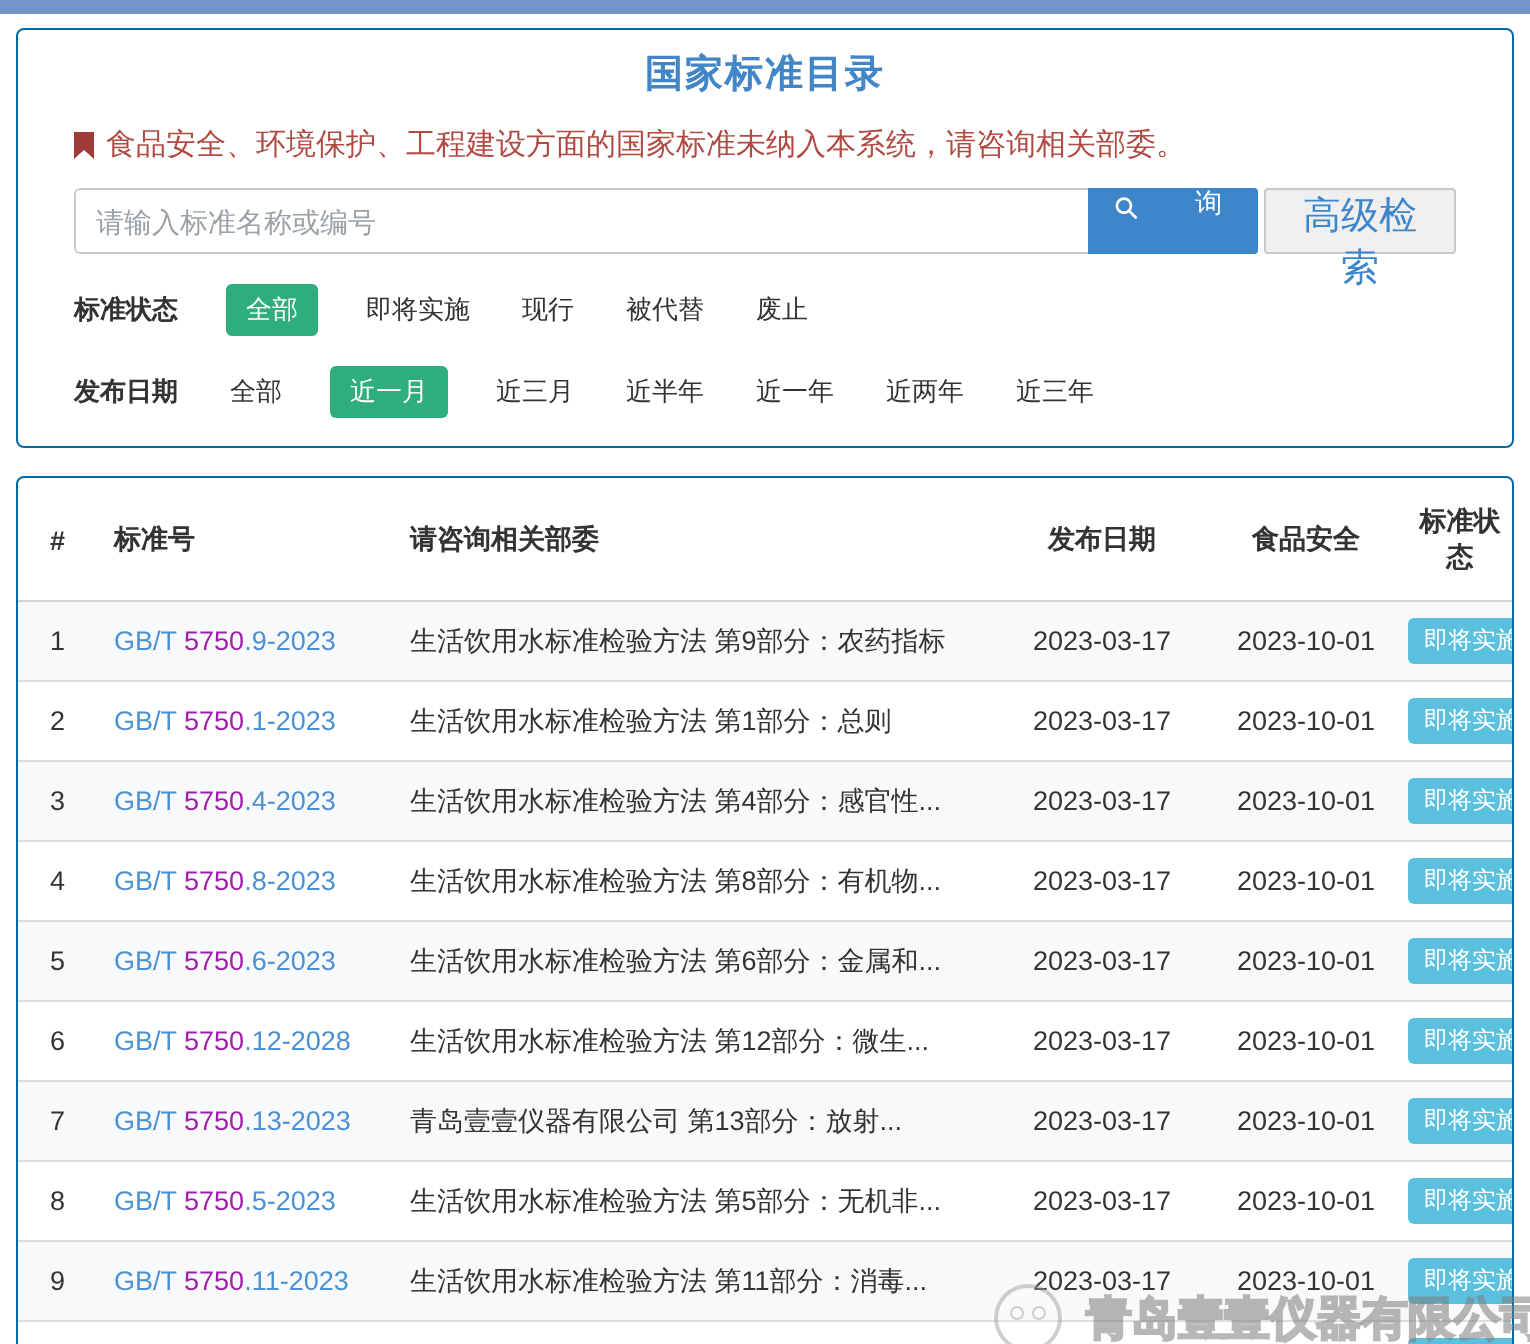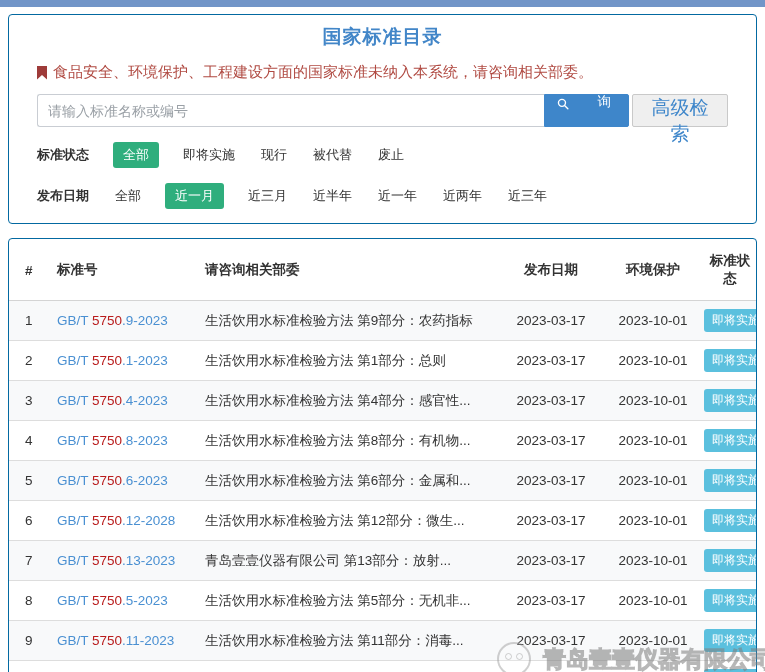--- a/index.html
+++ b/index.html
@@ -67,21 +67,21 @@
   }
   tbody td {
     font-size:13.5px; color:#333; padding:8px 0; border-bottom:1px solid #dddddd;
     white-space:nowrap; overflow:hidden;
   }
   tbody tr.odd { background:#f8f9fa; }
   th.col0, td.c-idx { padding-left:16px; }
   th.col3, th.col4, td.c-date { text-align:center; }
   th.col5, td.c-status { text-align:center; }
   .code-blue { color:#4a90d2;margin-top:26px; }
-  .code-red { color:#b91c1c; }
+  .code-red { color:#a21caf; }
   .badge {
     display:inline-block; background:#5bc0de; color:#fff; font-size:12px;
     padding:3px 8px; border-radius:3px; white-space:nowrap;
   }
 
   .watermark {
     position:absolute; top:642px; left:497px; width:268px;
     display:flex; align-items:center; gap:12px; pointer-events:none; opacity:0.75;
   }
   .wm-logo {
@@ -160,21 +160,21 @@
       <col style="width:102px">
         <col style="width:102px">
         <col>
     </colgroup>
     <thead>
       <tr>
           <th class="col0">#</th>
           <th class="col1">标准号</th>
           <th class="col2">请咨询相关部委</th>
           <th class="col3">发布日期</th>
-          <th class="col4">环境保护</th>
+          <th class="col4">食品安全</th>
           <th class="col5">标准状态</th>
         </tr>
     </thead>
     <tbody>
         <tr class="odd">
     <td class="c-idx"><span>1</span></td>
     <td class="c-code"><span class="code-blue">GB/T </span><span class="code-red">5750</span><span class="code-blue">.9-2023</span></td>
     <td class="c-name"><span>生活饮用水标准检验方法 第9部分：农药指标</span></td>
     <td class="c-date"><span>2023-03-17</span></td>
     <td class="c-date"><span>2023-10-01</span></td>

